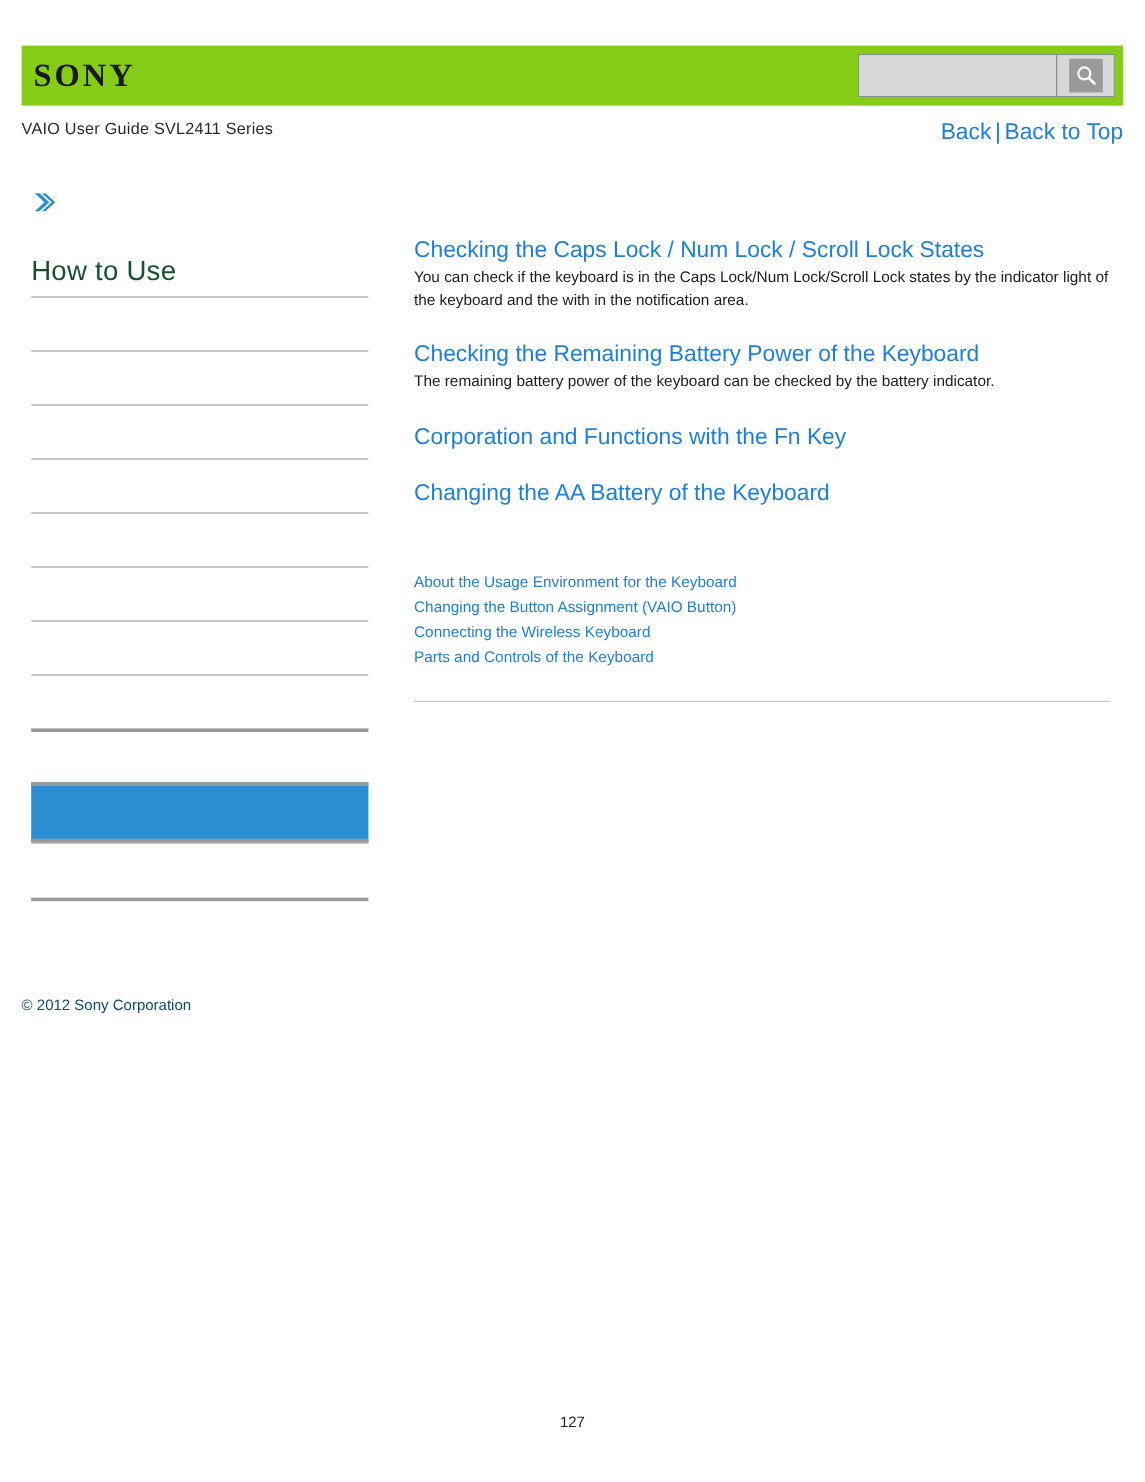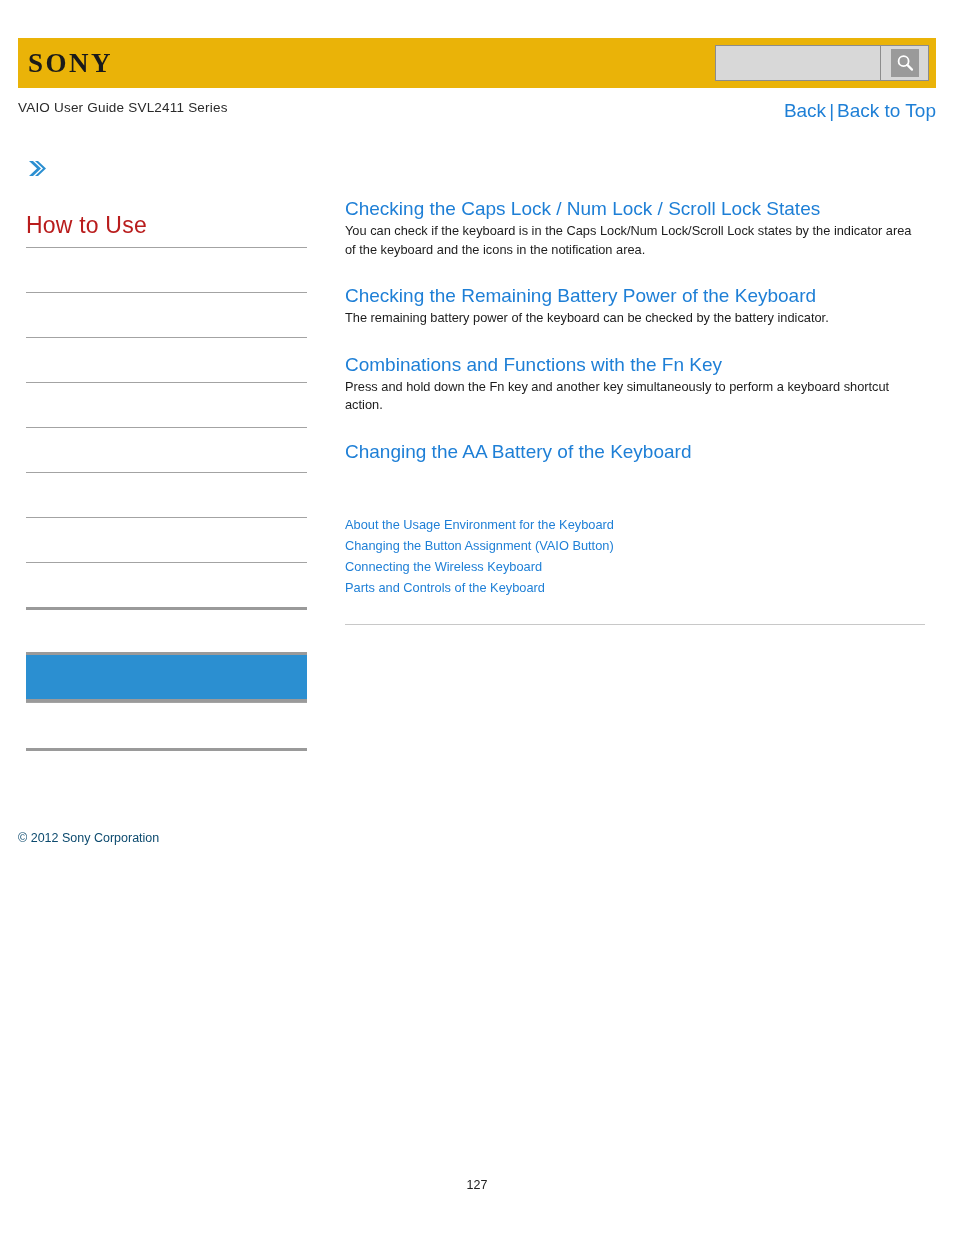--- a/index.html
+++ b/index.html
@@ -22,21 +22,21 @@
     overflow: hidden;
   }
 
   
   .brandbar {
     position: absolute;
     left: 18px;
     top: 38px;
     width: 918px;
     height: 50px;
-    background: #eab308;
+    background: #84cc16;
     box-sizing: border-box;
   }
   .sony-logo {
     position: absolute;
     left: 10px;
     top: 8px;
     font-family: "Liberation Serif", serif;
     font-weight: bold;
     font-size: 27px;
     letter-spacing: 2.5px;
@@ -127,21 +127,21 @@
   }
   .chev-icon {
     display: block;
     width: 22px;
     height: 22px;
     margin-bottom: 32px;
   }
   .sidebar-title {
     font-size: 23px;
     font-weight: normal;
-    color: #b91c1c;
+    color: #14532d;
     margin: 0;
     padding: 0 0 9px 0;
     letter-spacing: 0.2px;
     line-height: 26px;
   }
   .nav-list {
     list-style: none;
     margin: 0;
     padding: 0;
   }
@@ -314,31 +314,30 @@
       <li class="closing-rule"></li>
     </ul>
   </div>
 
   <div class="copyright">© 2012 Sony Corporation</div>
 
   <div class="content">
 
     <div class="topic">
       <a class="topic-title" href="#">Checking the Caps Lock / Num Lock / Scroll Lock States</a>
-      <p class="topic-desc">You can check if the keyboard is in the Caps Lock/Num Lock/Scroll Lock states by the indicator area of the keyboard and the icons in the notification area.</p>
+      <p class="topic-desc">You can check if the keyboard is in the Caps Lock/Num Lock/Scroll Lock states by the indicator light of the keyboard and the with in the notification area.</p>
     </div>
 
     <div class="topic">
       <a class="topic-title" href="#">Checking the Remaining Battery Power of the Keyboard</a>
       <p class="topic-desc">The remaining battery power of the keyboard can be checked by the battery indicator.</p>
     </div>
 
     <div class="topic">
-      <a class="topic-title" href="#">Combinations and Functions with the Fn Key</a>
-      <p class="topic-desc">Press and hold down the Fn key and another key simultaneously to perform a keyboard shortcut action.</p>
+      <a class="topic-title" href="#">Corporation and Functions with the Fn Key</a>
     </div>
 
     <div class="topic">
       <a class="topic-title" href="#">Changing the AA Battery of the Keyboard</a>
     </div>
 
     <div class="related">
       <a class="related-link" href="#">About the Usage Environment for the Keyboard</a>
       <a class="related-link" href="#">Changing the Button Assignment (VAIO Button)</a>
       <a class="related-link" href="#">Connecting the Wireless Keyboard</a>

